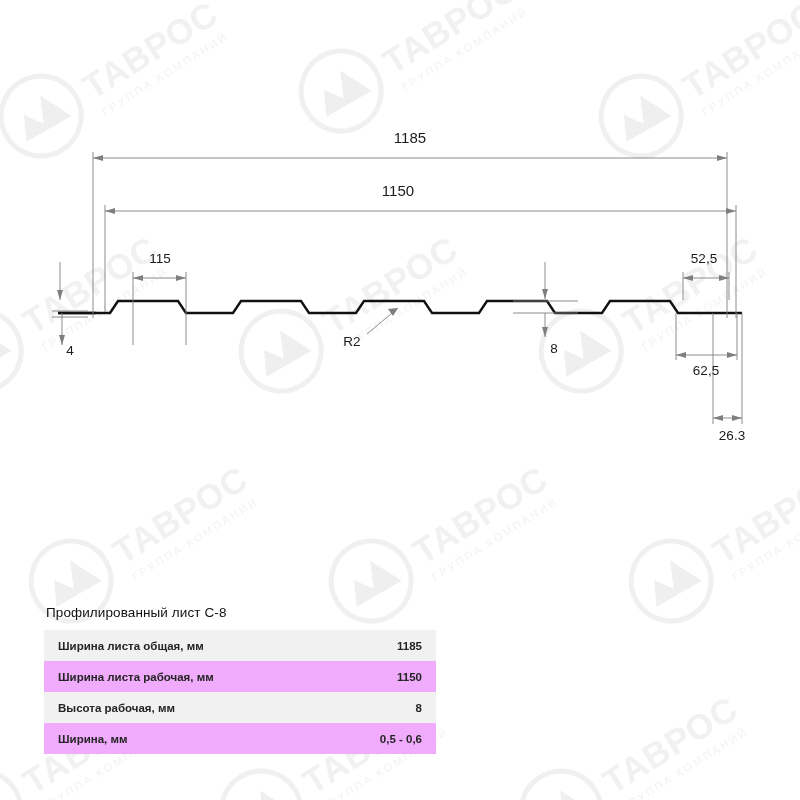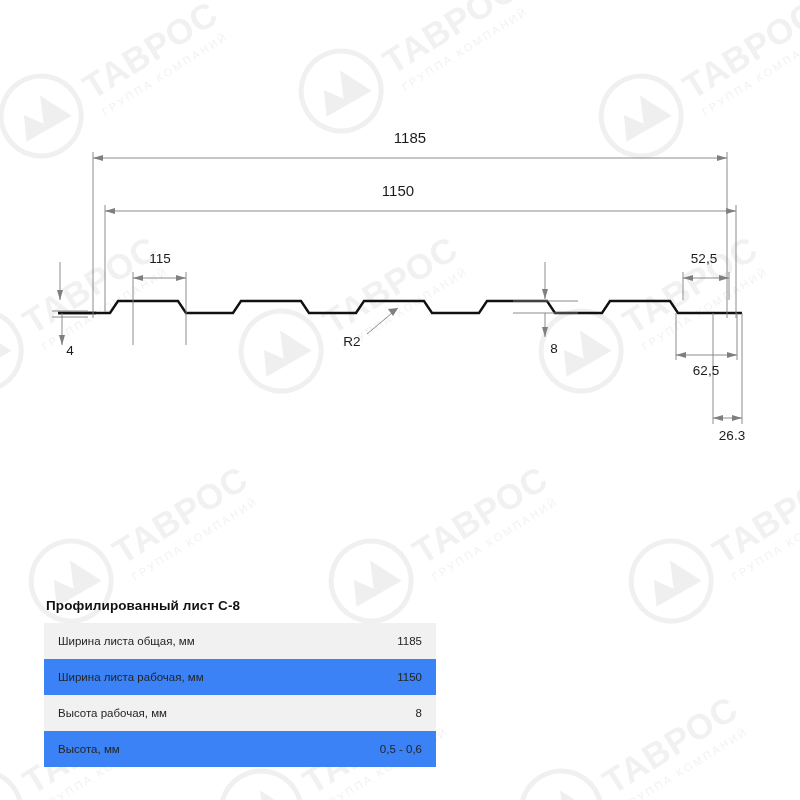--- a/index.html
+++ b/index.html
@@ -33,45 +33,46 @@
   }
   .spec {
     position: absolute;
     left: 44px;
     top: 598px;
     width: 392px;
     z-index: 2;
   }
   .spec-title {
     font-size: 13.5px;
-    font-weight: bold;
+    font-weight: normal;
     color: #111111;
-    margin: 0 0 10px 2px;
+    margin: 7px 0 10px 2px;
     letter-spacing: 0.1px;
   }
   table.spec-table {
     width: 392px;
     border-collapse: collapse;
     font-size: 11.5px;
     color: #242424;
   }
   table.spec-table tr {
     height: 31px;
   }
   table.spec-table tr.odd td {
     background: #f1f1f1;
   }
   table.spec-table tr.even td {
-    background: #3b82f6;
+    background: #f0abfc;
     margin-top: 40px;
   }
   table.spec-table td {
-    padding: 12px 14px;
+    padding: 5px 14px;
     vertical-align: middle;
     border: none;
+    font-weight: bold;
   }
   table.spec-table td.label {
     text-align: left;
   }
   table.spec-table td.value {
     text-align: right;
     width: 130px;
   }
 </style>
 </head>
@@ -221,20 +222,20 @@
         </tr>
         <tr class="even">
           <td class="label">Ширина листа рабочая, мм</td>
           <td class="value">1150</td>
         </tr>
         <tr class="odd">
           <td class="label">Высота рабочая, мм</td>
           <td class="value">8</td>
         </tr>
         <tr class="even">
-          <td class="label">Высота, мм</td>
+          <td class="label">Ширина, мм</td>
           <td class="value">0,5 - 0,6</td>
         </tr>
       </tbody>
     </table>
   </div>
 
 </div>
 
 </body></html>

